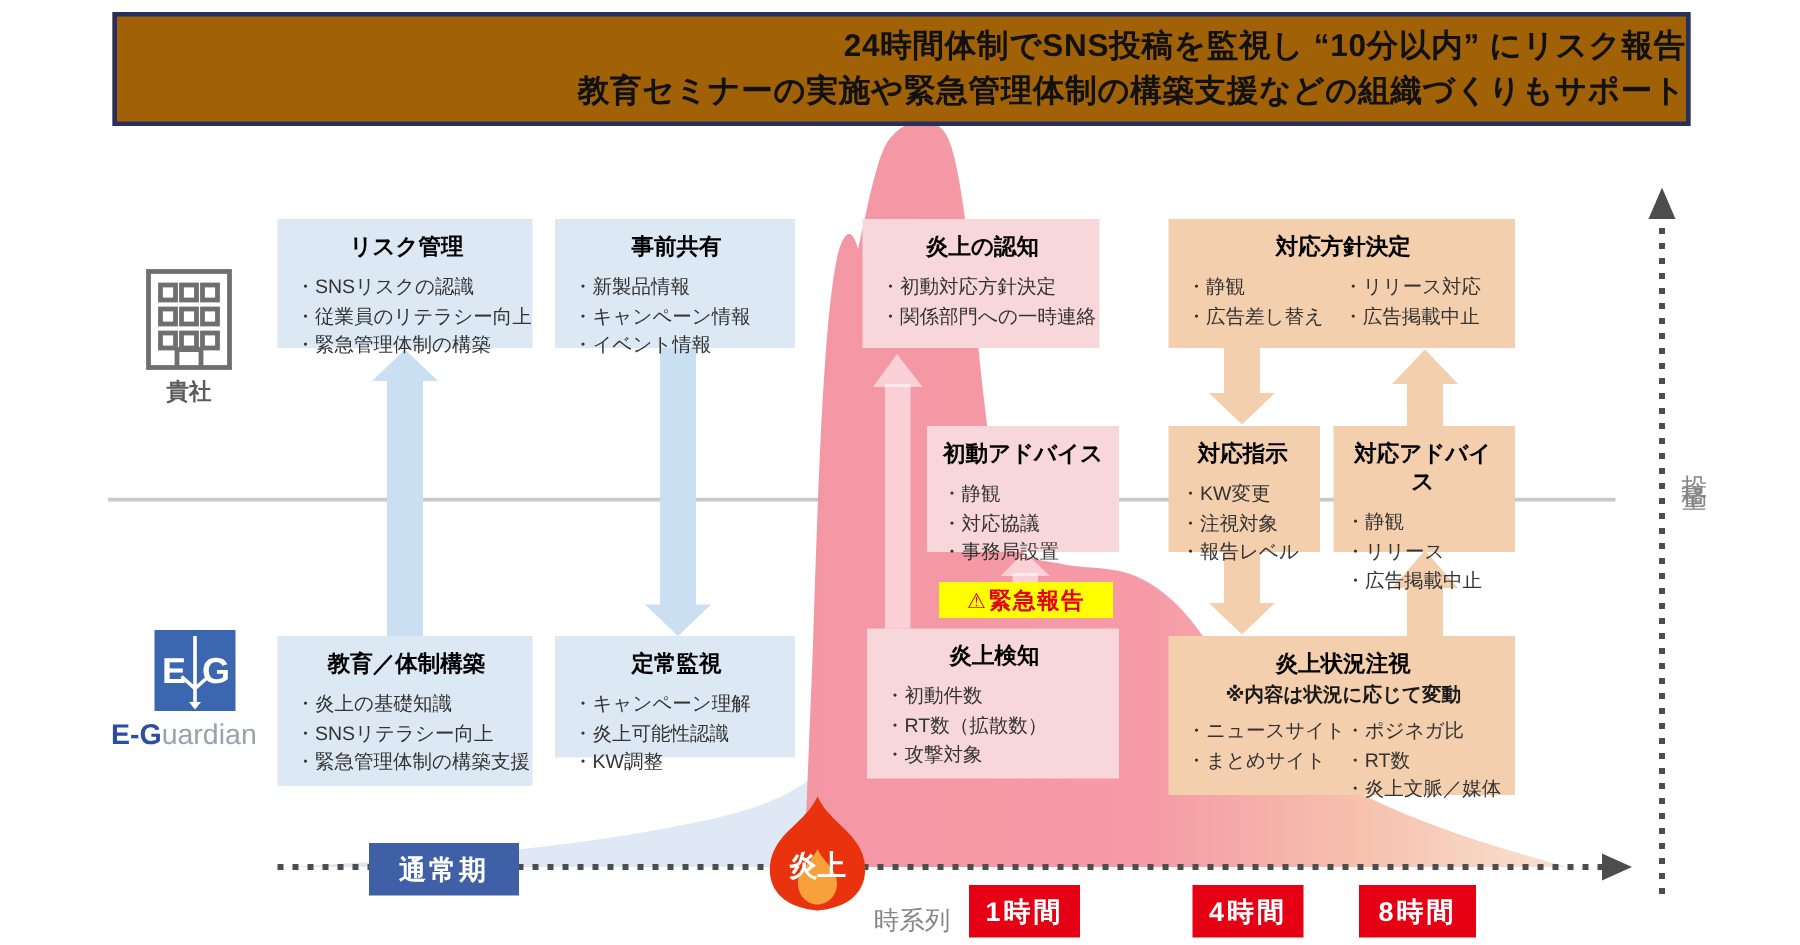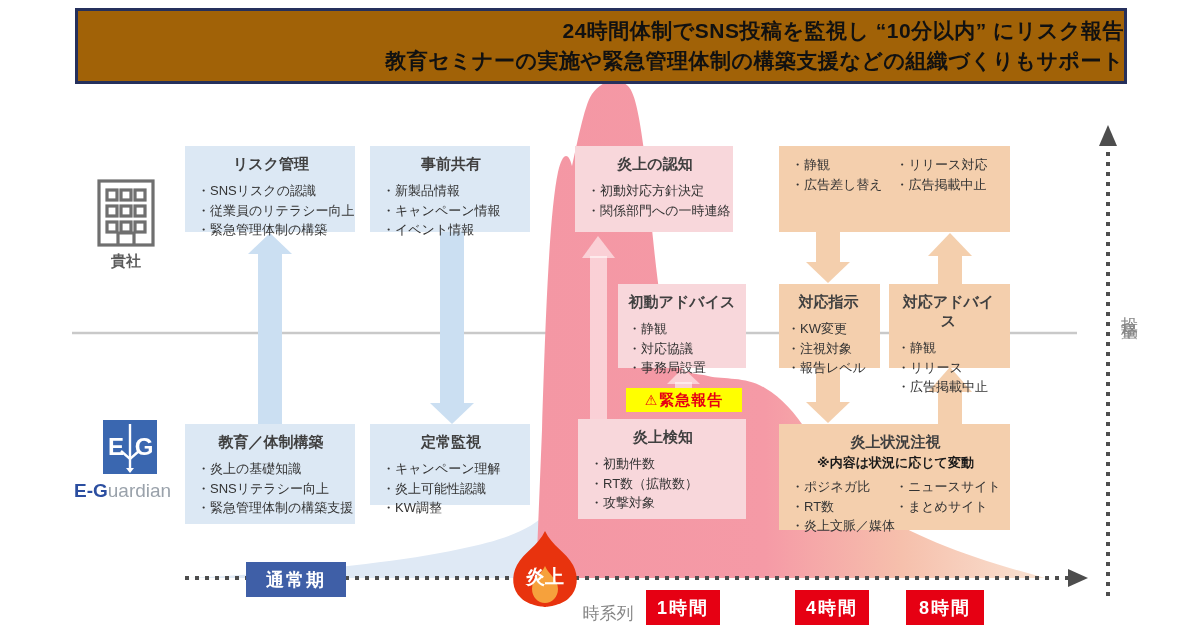--- a/index.html
+++ b/index.html
@@ -13,21 +13,21 @@
   .header-banner{
     left:75px;top:8px;width:1046px;height:70px;
     border:3px solid #25305c;background:#a16207;z-index:5;
     display:flex;flex-direction:column;justify-content:center;align-items:flex-end;
   }
   .header-banner .hline{font-size:21px;font-weight:bold;color:#111;line-height:1.45;letter-spacing:.5px;}
   
   #bg-svg{left:0;top:0;z-index:0;}
   
   .box{z-index:2;box-sizing:border-box;padding:9px 10px 6px 12px;}
-  .box .title{font-size:15px;font-weight:bold;color:#404040;text-align:center;margin-bottom:7px;}
+  .box .title{font-size:15px;font-weight:bold;color:#000000;text-align:center;margin-bottom:7px;}
   .box .subtitle{font-size:13px;font-weight:bold;color:#1a1a1a;text-align:center;margin:-4px 0 5px 0;}
   .box .item{font-size:13px;color:#333;line-height:1.5;white-space:nowrap;}
   .box.blue{background:#dce8f4;}
   .box.pink{background:#f8d7db;}
   .box.orange{background:#f4cfad;}
   .twocol{display:flex;}
   .twocol .col{flex:1;}
   
   .emergency{
     left:626px;top:388px;width:116px;height:24px;background:#ffff00;z-index:3;
@@ -175,20 +175,21 @@
   <div class="item">・イベント情報</div>
 </div>
 
 <div class="abs box pink" style="left:575px;top:146px;width:158px;height:86px;">
   <div class="title">炎上の認知</div>
   <div class="item">・初動対応方針決定</div>
   <div class="item">・関係部門への一時連絡</div>
 </div>
 
 <div class="abs box orange" style="left:779px;top:146px;width:231px;height:86px;">
+  <div class="title">対応方針決定</div>
   <div class="twocol">
     <div class="col">
       <div class="item">・静観</div>
       <div class="item">・広告差し替え</div>
     </div>
     <div class="col">
       <div class="item">・リリース対応</div>
       <div class="item">・広告掲載中止</div>
     </div>
   </div>
@@ -239,27 +240,27 @@
   <div class="item">・初動件数</div>
   <div class="item">・RT数（拡散数）</div>
   <div class="item">・攻撃対象</div>
 </div>
 
 <div class="abs box orange" style="left:779px;top:424px;width:231px;height:106px;">
   <div class="title" style="margin-bottom:2px;">炎上状況注視</div>
   <div class="subtitle" style="margin-top:0;">※内容は状況に応じて変動</div>
   <div class="twocol">
     <div class="col">
+      <div class="item">・ニュースサイト</div>
+      <div class="item">・まとめサイト</div>
+    </div>
+    <div class="col">
       <div class="item">・ポジネガ比</div>
       <div class="item">・RT数</div>
       <div class="item">・炎上文脈／媒体</div>
-    </div>
-    <div class="col">
-      <div class="item">・ニュースサイト</div>
-      <div class="item">・まとめサイト</div>
     </div>
   </div>
 </div>
 
 <div class="abs chip navy" style="left:246px;top:562px;width:100px;height:35px;">通常期</div>
 <div class="abs chip red" style="left:646px;top:562px;width:74px;height:35px;">1時間</div>
 <div class="abs chip red" style="left:795px;top:562px;width:74px;height:35px;">4時間</div>
 <div class="abs chip red" style="left:906px;top:562px;width:78px;height:35px;">8時間</div>
 
 <div class="abs axis-label" style="left:558px;top:602px;width:100px;text-align:center;">時系列</div>

